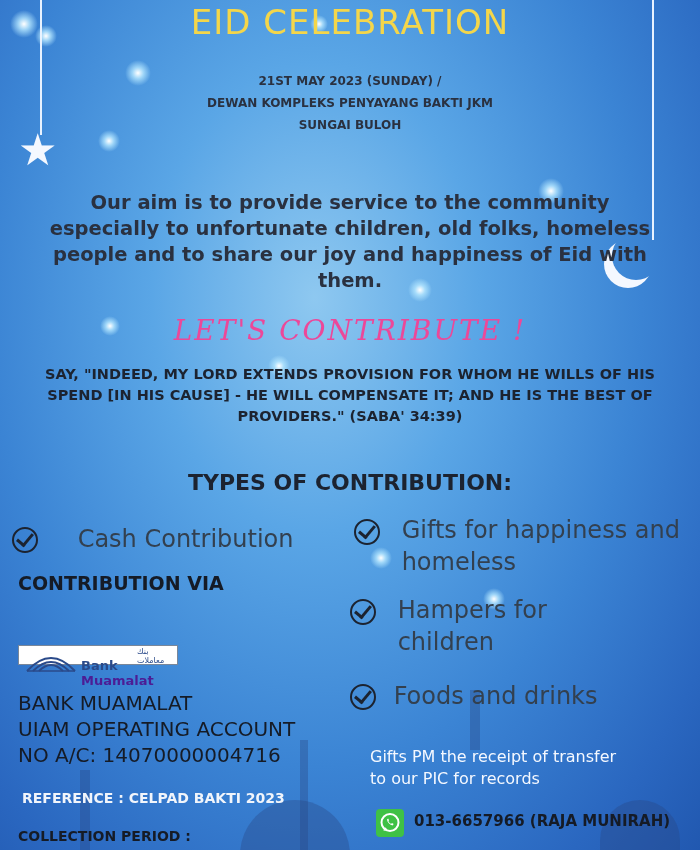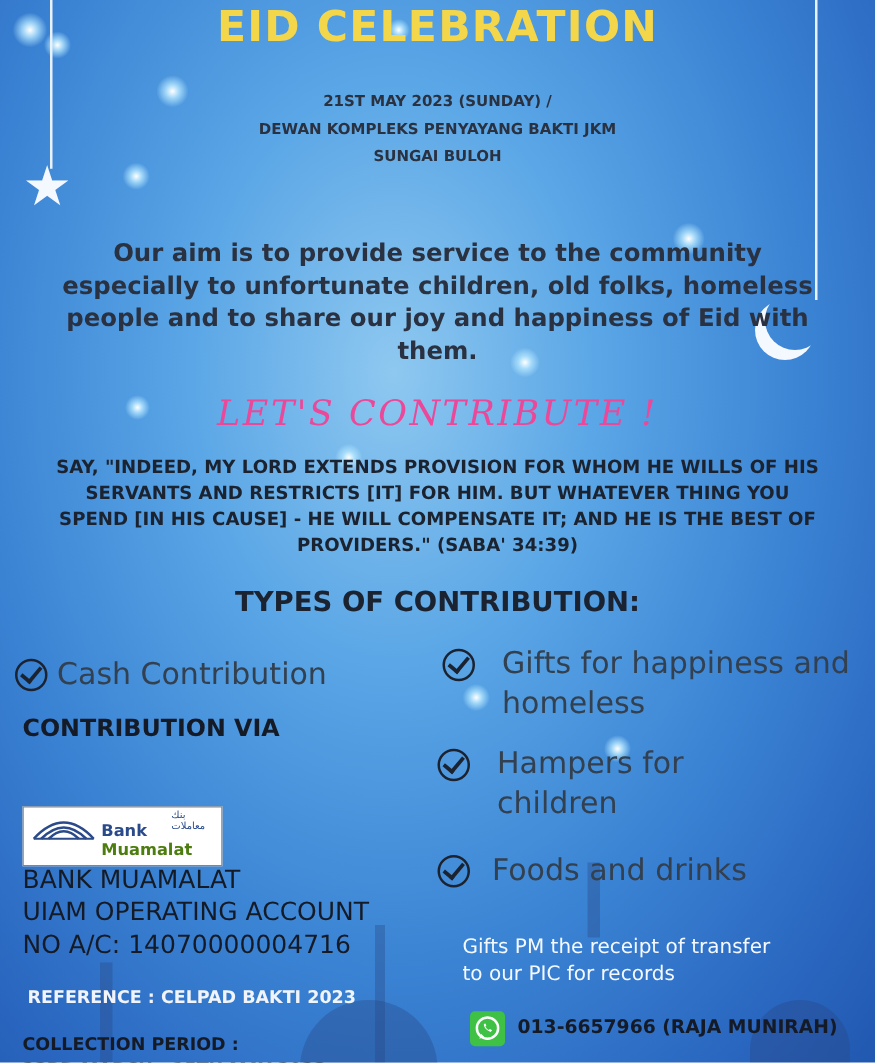--- a/index.html
+++ b/index.html
@@ -3,33 +3,33 @@
 <meta charset="utf-8">
 <style>
   html,body{margin:0;padding:0;}
   body{width:700px;height:850px;overflow:hidden;position:relative;
     background: radial-gradient(ellipse at 45% 35%, #8ec8f0 0%, #5aa6e6 30%, #3b84d4 60%, #2a67c0 85%, #2158b0 100%);
     font-family:"DejaVu Sans", sans-serif;color:#222a38;}
   .bokeh{position:absolute;border-radius:50%;background:radial-gradient(circle,#ffffff 0%,rgba(180,230,255,.8) 30%,rgba(120,200,255,0) 70%);}
   .string{position:absolute;width:1.5px;background:#e8f2ff;}
   .abs{position:absolute;}
   .center{left:0;right:0;text-align:center;}
-  .title{top:2px;font-size:34px;font-weight:bold;color:#f4d64a;letter-spacing:1px;}
+  .title{top:2px;font-size:34px;font-weight:normal;color:#f4d64a;letter-spacing:1px;}
   .info{top:70px;font-size:12px;font-weight:bold;line-height:22px;color:#2a3140;}
   .aim{top:190px;font-size:19.5px;font-weight:bold;line-height:26px;color:#2a3140;padding:0 14px;}
   .contribute{top:314px;font-family:"DejaVu Serif", serif;font-style:italic;font-size:28px;color:#ec4899;letter-spacing:2px;}
   .quote{top:364px;font-size:14.5px;font-weight:bold;line-height:21px;color:#1c2330;padding:0 4px;}
   .types{top:470px;font-size:22px;font-weight:bold;color:#1c2330;}
   .check{display:inline-block;width:22px;height:22px;border:2.5px solid #1c2330;border-radius:50%;position:relative;vertical-align:middle;}
   .check:after{content:"";position:absolute;left:6px;top:1px;width:7px;height:13px;border-right:3.5px solid #1c2330;border-bottom:3.5px solid #1c2330;transform:rotate(40deg);}
   .item{font-size:24px;color:#33404f;line-height:32px;}
   .item span.t{display:inline-block;vertical-align:top;}
   .sec{font-size:19px;font-weight:bold;color:#151b26;line-height:26px;}
   .bank{font-size:20px;color:#151b26;line-height:26px;}
-  .logo{left:18px;top:645px;width:160px;height:48px;background:#fff;border:1.5px solid #7a8799;box-sizing:border-box;}
+  .logo{left:18px;top:645px;width:160px;height:20px;background:#fff;border:1.5px solid #7a8799;box-sizing:border-box;}
   .ref{left:22px;top:790px;font-size:14px;font-weight:bold;color:#f1f5fb;}
   .coll{left:18px;top:826px;font-size:14px;font-weight:bold;color:#151b26;line-height:20px;}
   .pm{left:370px;top:746px;font-size:16px;color:#f4f8ff;line-height:22px;}
   .wa{left:376px;top:809px;width:28px;height:28px;background:#3fc145;border-radius:4px;}
   .phone{left:414px;top:812px;font-size:15px;font-weight:bold;color:#151b26;}
   .mosque{position:absolute;background:rgba(40,70,130,.35);}
 </style>
 </head>
 <body>
 
@@ -67,30 +67,29 @@
   <div>Our aim is to provide service to the community</div>
   <div>especially to unfortunate children, old folks, homeless</div>
   <div>people and to share our joy and happiness of Eid with</div>
   <div>them.</div>
 </div>
 
 <div class="abs center contribute">LET'S  CONTRIBUTE !</div>
 
 <div class="abs center quote">
   <div>SAY, "INDEED, MY LORD EXTENDS PROVISION FOR WHOM HE WILLS OF HIS</div>
-  <div>SERVANTS AND RESTRICTS [IT] FOR HIM. BUT WHATEVER THING YOU</div>
   <div>SPEND [IN HIS CAUSE] - HE WILL COMPENSATE IT; AND HE IS THE BEST OF</div>
   <div>PROVIDERS." (SABA' 34:39)</div>
 </div>
 
 <div class="abs center types">TYPES OF CONTRIBUTION:</div>
 
 <div class="abs item" style="left:12px;top:523px;">
   <span class="check"></span>
-  <span class="t" style="margin-left:0;">Cash Contribution</span>
+  <span class="t" style="margin-left:32px;">Cash Contribution</span>
 </div>
 <div class="abs item" style="left:354px;top:514px;">
   <span class="check" style="vertical-align:top;margin-top:5px;"></span>
   <span class="t" style="margin-left:14px;">
     <div>Gifts for happiness and</div>
     <div>homeless</div>
   </span>
 </div>
 <div class="abs item" style="left:350px;top:594px;">
   <span class="check" style="vertical-align:top;margin-top:5px;"></span>
@@ -111,21 +110,21 @@
 <div class="abs logo">
   <svg width="52" height="22" viewBox="0 0 52 22" style="position:absolute;left:6px;top:5px;">
     <path d="M2 20 Q26 -6 50 20" fill="none" stroke="#2a4a8a" stroke-width="2"></path>
     <path d="M8 20 Q26 2 44 20" fill="none" stroke="#2a4a8a" stroke-width="2"></path>
     <path d="M14 20 Q26 8 38 20" fill="none" stroke="#2a4a8a" stroke-width="2"></path>
     <line x1="2" y1="20" x2="50" y2="20" stroke="#2a4a8a" stroke-width="1.5"></line>
   </svg>
   <span class="abs" style="left:118px;top:1px;font-size:8px;color:#2a4a8a;">بنك معاملات</span>
   <span class="abs" style="left:62px;top:12px;font-size:13px;font-weight:bold;">
     <span style="color:#2a4a8a;">Bank</span>
-    <span style="color:#4d7c0f;">Muamalat</span>
+    <span style="color:#4c1d95;">Muamalat</span>
   </span>
 </div>
 
 <div class="abs bank" style="left:18px;top:690px;">
   <div>BANK MUAMALAT</div>
   <div>UIAM OPERATING ACCOUNT</div>
   <div>NO A/C: 14070000004716</div>
 </div>
 
 <div class="abs ref">REFERENCE : CELPAD BAKTI 2023</div>

